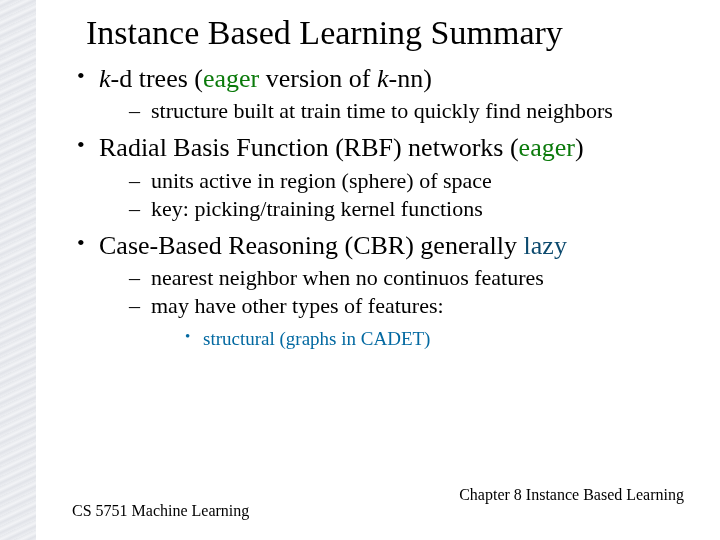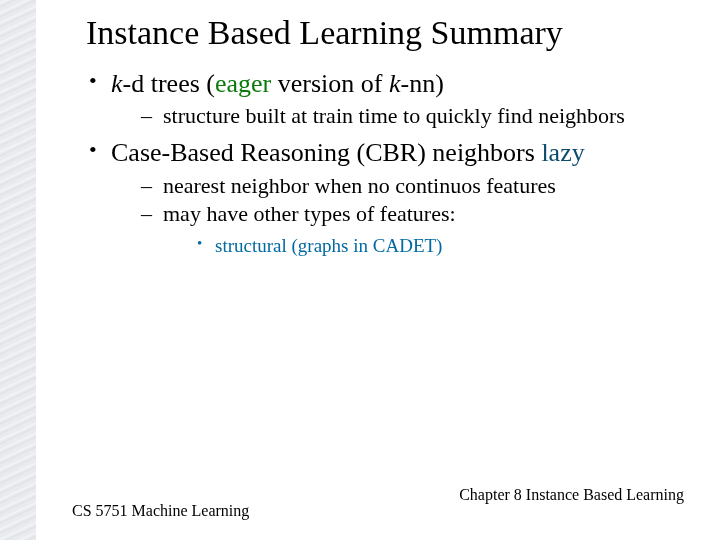--- a/index.html
+++ b/index.html
@@ -37,21 +37,21 @@
     padding: 14px 48px 0 60px;
   }
   .title {
     font-size: 34px;
     color: #000;
     margin: 0 0 10px 14px;
     font-weight: normal;
   }
   ul.top {
     list-style: none;
-    margin: 15px;
+    margin: 3px;
     padding: 0;
   }
   ul.top > li {
     font-size: 26px;
     color: #000;
     margin: 0 0 2px 0;
     padding-left: 24px;
     position: relative;
     line-height: 1.28;
   }
@@ -136,23 +136,30 @@
 
   <ul class="top">
 
     <li>
       <span class="italic">k</span><span>-d trees (</span><span class="eager">eager</span><span> version of </span><span class="italic">k</span><span>-nn)</span>
       <ul class="sub">
         <li>structure built at train time to quickly find neighbors</li>
       </ul>
     </li>
 
+    <li>
+      <span>Radial Basis Function (RBF) networks (</span><span class="eager">eager</span><span>)</span>
+      <ul class="sub">
+        <li>units active in region (sphere) of space</li>
+        <li>key: picking/training kernel functions</li>
+      </ul>
+    </li>
 
     <li>
-      <span>Case-Based Reasoning (CBR) neighbors </span><span class="lazy">lazy</span>
+      <span>Case-Based Reasoning (CBR) generally </span><span class="lazy">lazy</span>
       <ul class="sub">
         <li>nearest neighbor when no continuos features</li>
         <li>
           <span>may have other types of features:</span>
           <ul class="subsub">
             <li>structural (graphs in CADET)</li>
           </ul>
         </li>
       </ul>
     </li>

